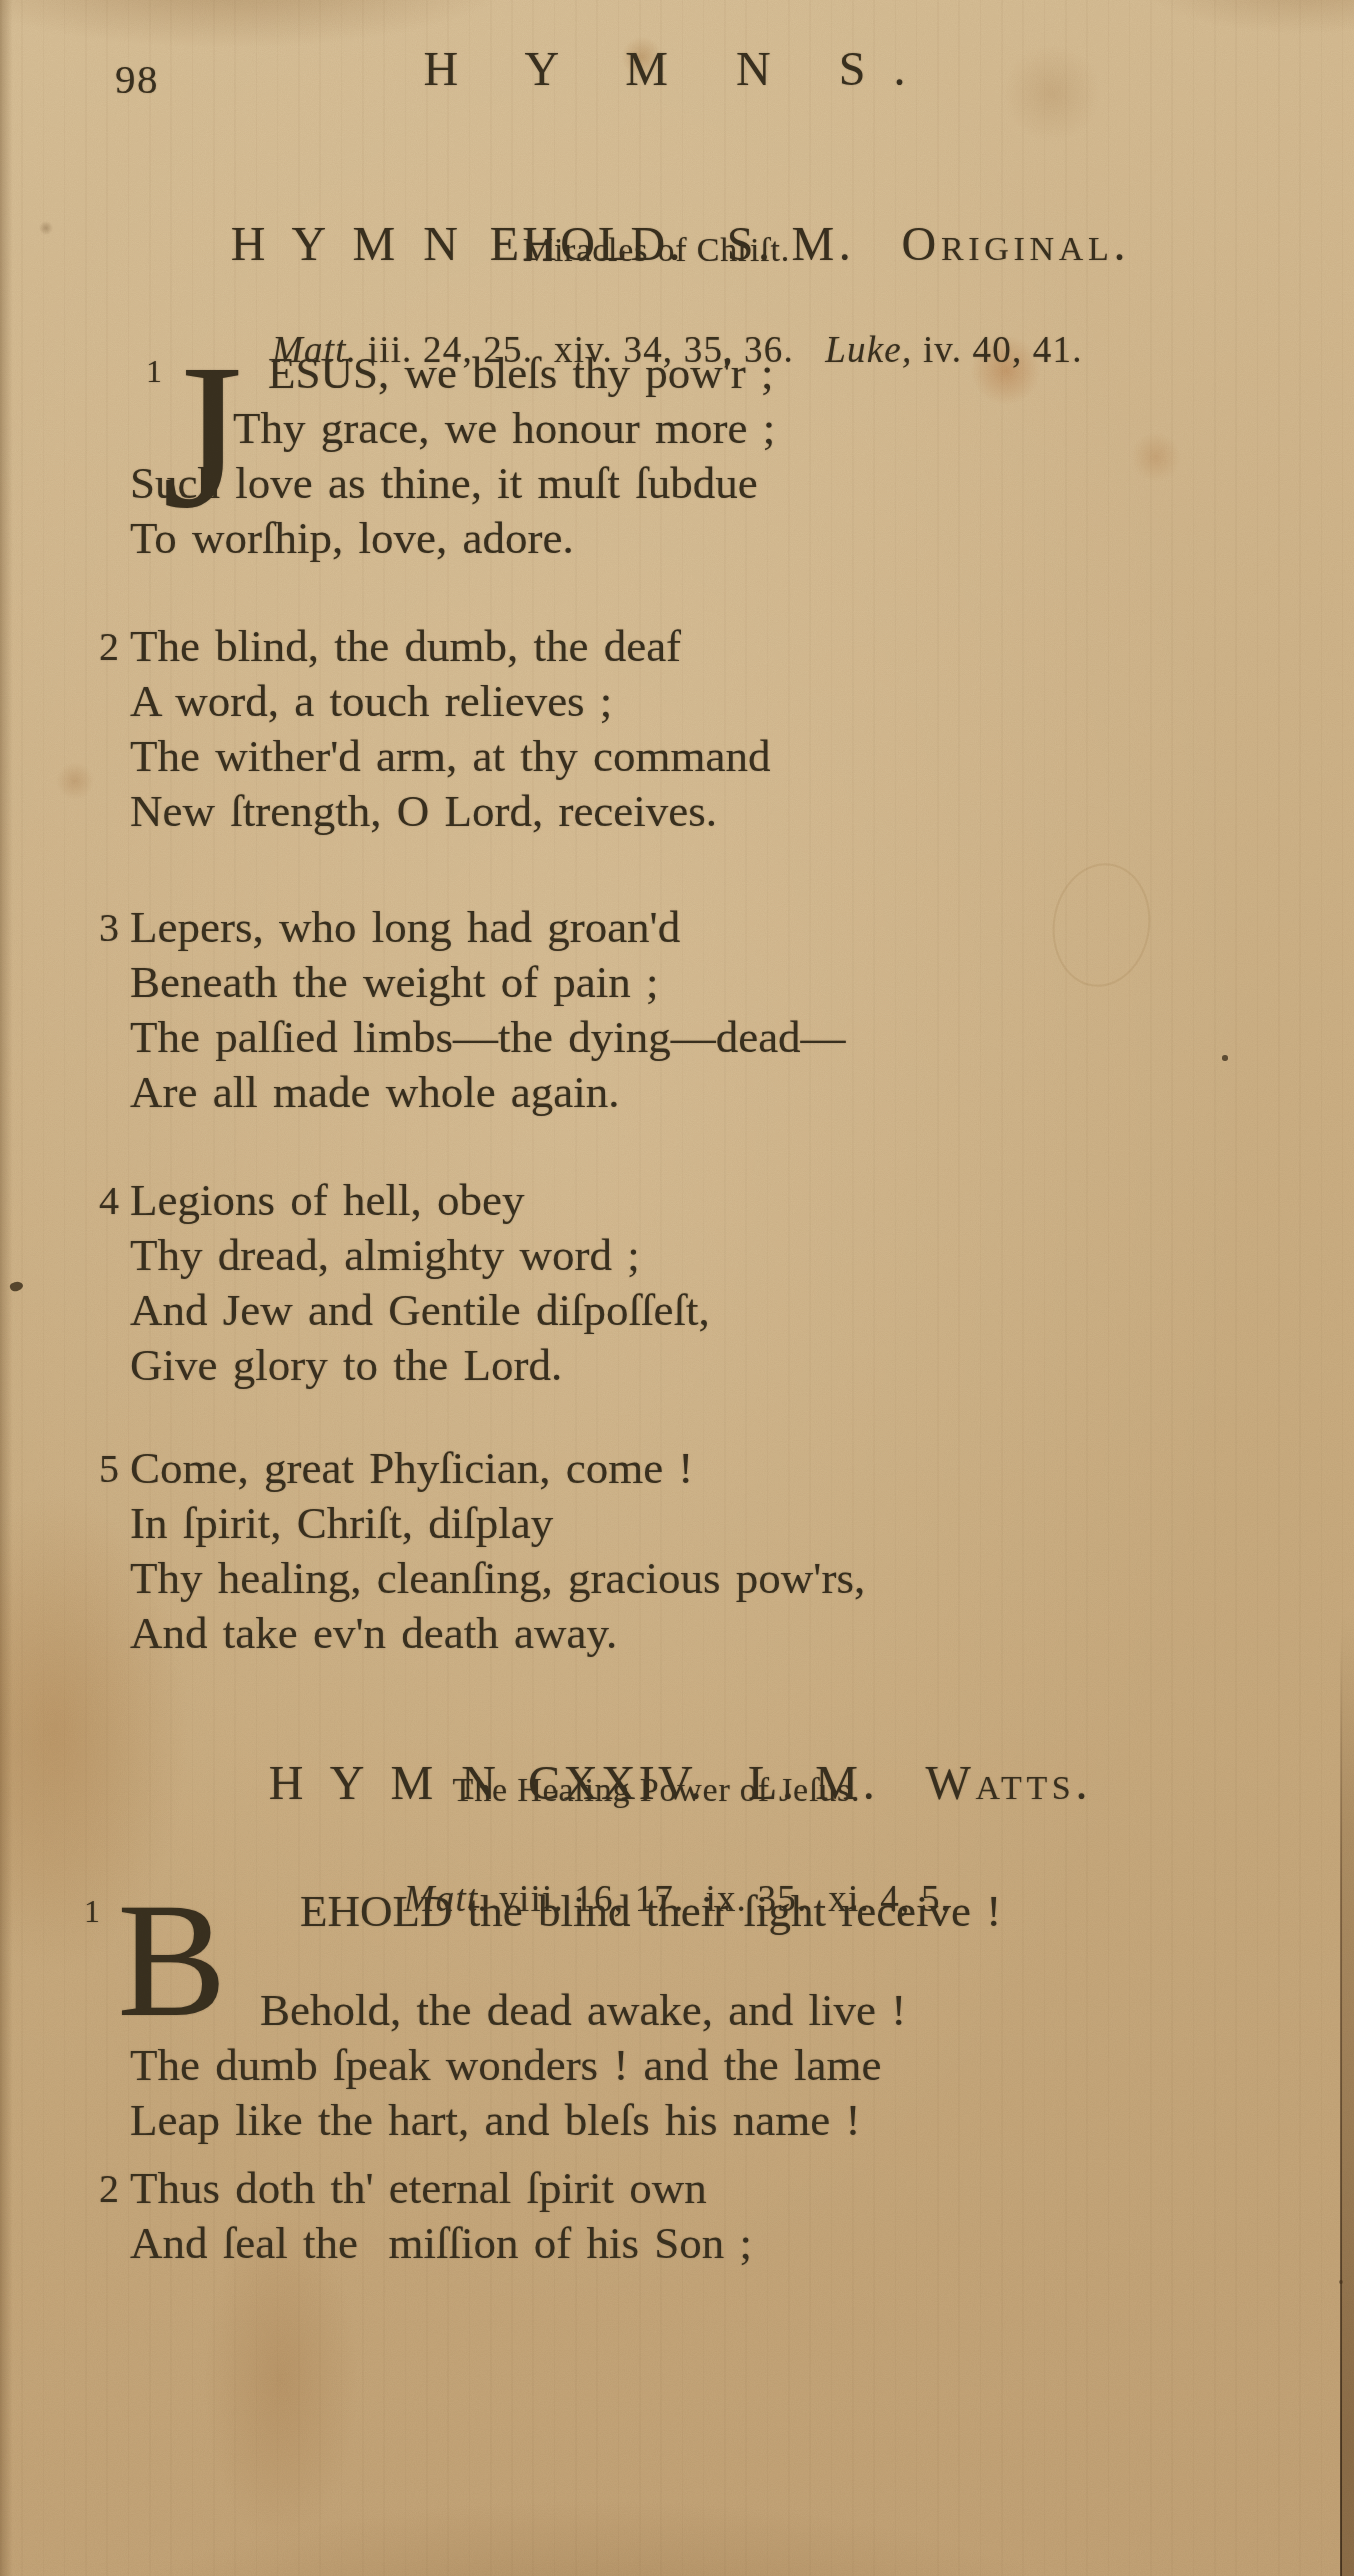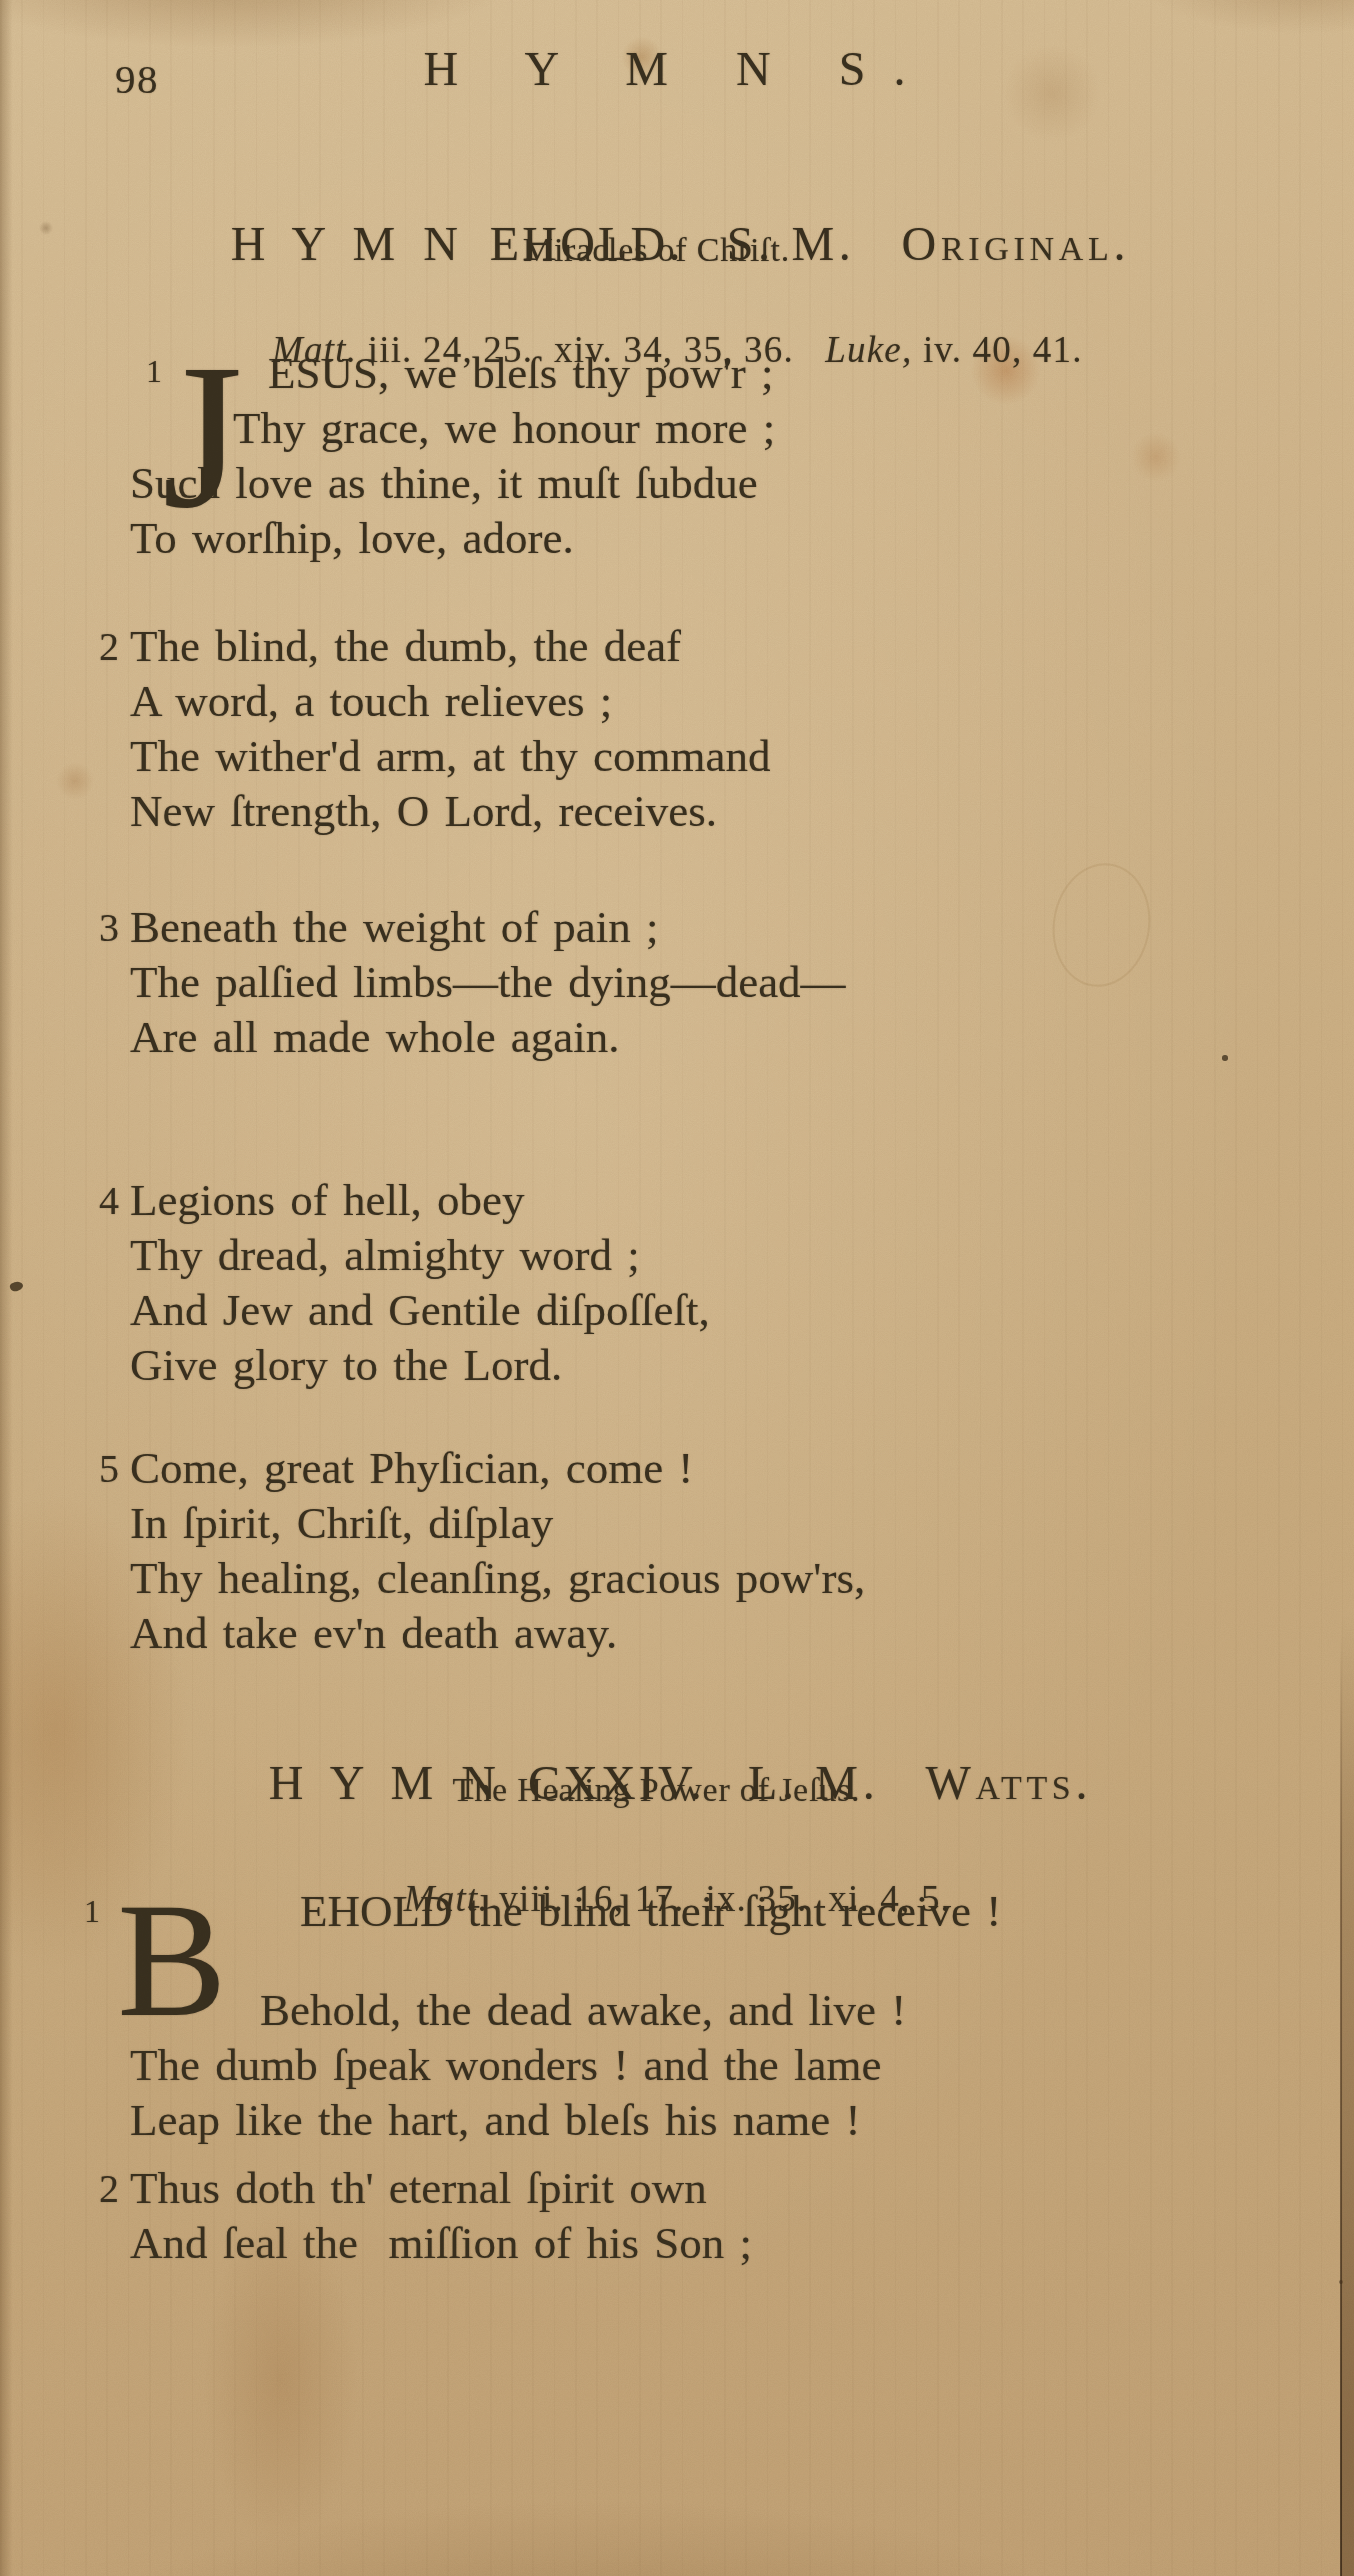--- a/index.html
+++ b/index.html
@@ -101,20 +101,21 @@
   <div class="verse" style="top:619px">
     <span class="vnum" data-bind="hymn1.verses.1.num">2</span>
     <div class="vline" data-bind="hymn1.verses.1.lines.0">The blind, the dumb, the deaf</div>
     <div class="vline" data-bind="hymn1.verses.1.lines.1">A word, a touch relieves ;</div>
     <div class="vline" data-bind="hymn1.verses.1.lines.2">The wither'd arm, at thy command</div>
     <div class="vline" data-bind="hymn1.verses.1.lines.3">New ſtrength, O Lord, receives.</div>
   </div>
 
   <div class="verse" style="top:900px">
     <span class="vnum" data-bind="hymn1.verses.2.num">3</span>
+    <div class="vline" data-bind="hymn1.verses.2.lines.0">Lepers, who long had groan'd</div>
     <div class="vline" data-bind="hymn1.verses.2.lines.1">Beneath the weight of pain ;</div>
     <div class="vline" data-bind="hymn1.verses.2.lines.2">The palſied limbs—the dying—dead—</div>
     <div class="vline" data-bind="hymn1.verses.2.lines.3">Are all made whole again.</div>
   </div>
 
   <div class="verse" style="top:1173px">
     <span class="vnum" data-bind="hymn1.verses.3.num">4</span>
     <div class="vline" data-bind="hymn1.verses.3.lines.0">Legions of hell, obey</div>
     <div class="vline" data-bind="hymn1.verses.3.lines.1">Thy dread, almighty word ;</div>
     <div class="vline" data-bind="hymn1.verses.3.lines.2">And Jew and Gentile diſpoſſeſt,</div>

